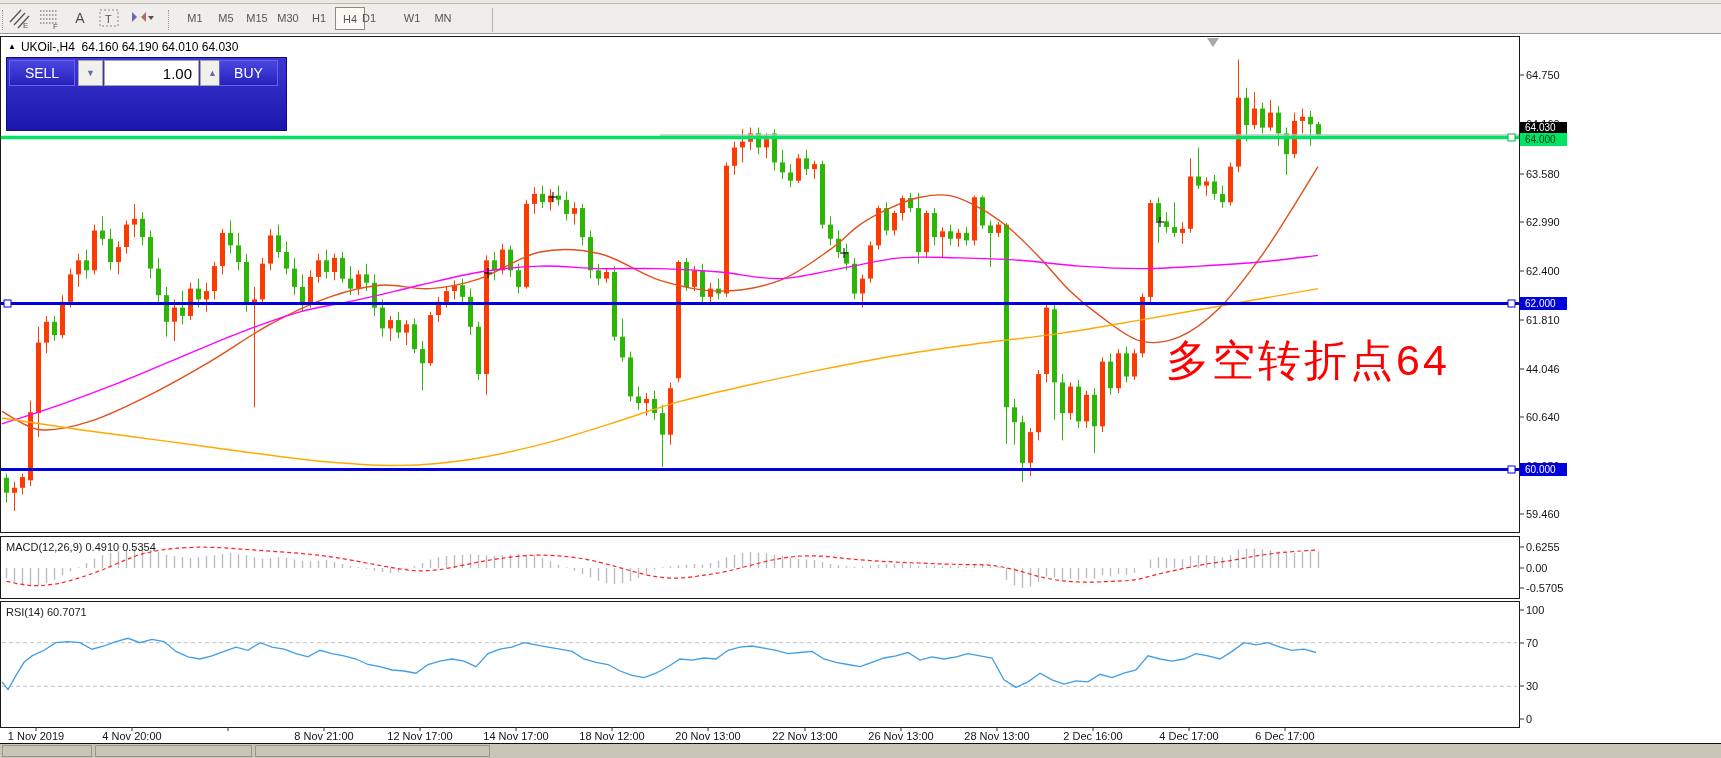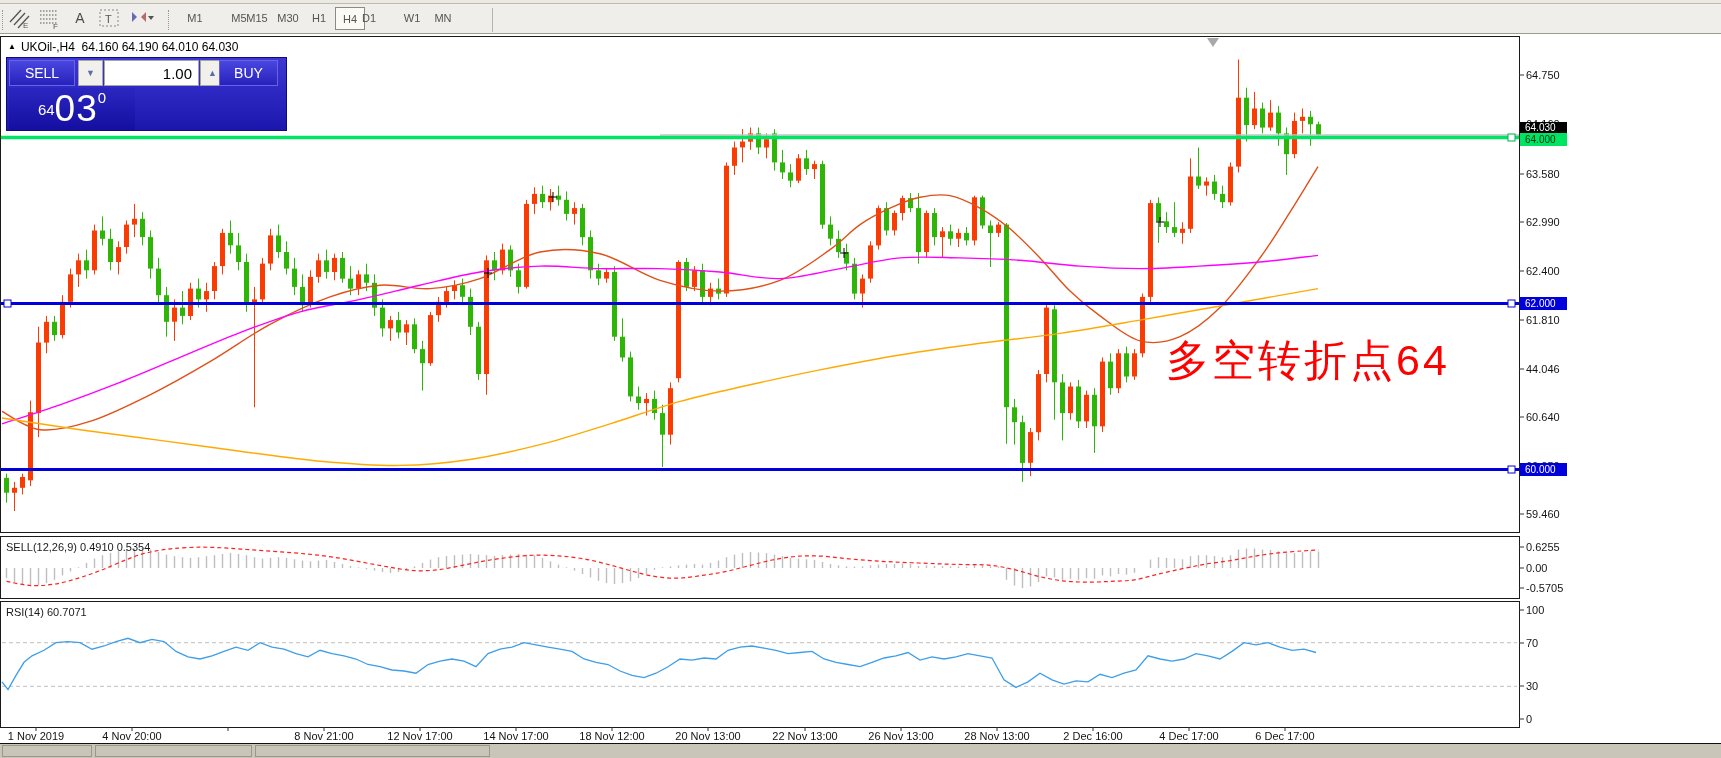--- a/index.html
+++ b/index.html
@@ -97,21 +97,21 @@
   <div class="tool-btn" style="left:124px;width:36px">
     <svg width="34" height="24">
         <path d="M8 6 l5 5 l-5 5 z" fill="#6a68b8"></path>
         <path d="M17 11 l5 -5 l0 10 z" fill="#b86a68"></path>
       <path d="M26 10 l3 4 l3 -4 z" fill="#55554f" transform="translate(-2,0)"></path>
       </svg>
   </div>
   <div class="grip" style="left:168px"></div>
   <div id="tf-buttons">
       <div class="tf-btn" style="left: 180px;">M1</div>
-      <div class="tf-btn" style="left: 224px;">M5</div>
+      <div class="tf-btn" style="left: 211px;">M5</div>
       <div class="tf-btn" style="left: 242px;">M15</div>
       <div class="tf-btn" style="left: 273px;">M30</div>
       <div class="tf-btn" style="left: 304px;">H1</div>
       <div class="tf-btn active" style="left: 335px;">H4</div>
       <div class="tf-btn" style="left: 354px;">D1</div>
       <div class="tf-btn" style="left: 397px;">W1</div>
       <div class="tf-btn" style="left: 428px;">MN</div>
     </div>
   <div class="vsep" style="left:492px"></div>
 </div>
@@ -683,35 +683,32 @@
     <line x1="1093" y1="727" x2="1093" y2="731" stroke="#333" stroke-width="1"></line>
     <line x1="1189" y1="727" x2="1189" y2="731" stroke="#333" stroke-width="1"></line>
     <line x1="1285" y1="727" x2="1285" y2="731" stroke="#333" stroke-width="1"></line>
   </svg>
 
 <div id="chart-header">
   <span class="tri">▲</span><span>UKOil-,H4</span>&nbsp;&nbsp;<span>64.160 64.190 64.010 64.030</span>
 </div>
 
 <div class="ind-label" style="left:6px;top:541px">
-  <span>SELL(12,26,9)</span> <span>0.4910 0.5354</span>
+  <span>MACD(12,26,9)</span> <span>0.4910 0.5354</span>
 </div>
 <div class="ind-label" style="left:6px;top:606px">
   <span>RSI(14)</span> <span>60.7071</span>
 </div>
 
 <div id="trade-panel">
   <div class="tp-btn" style="left:2px;width:66px">SELL</div>
   <div class="tp-spin" style="left:71px">▼</div>
   <input id="tp-volume" value="1.00" style="">
   <div class="tp-spin" style="left:193px">▲</div>
   <div class="tp-btn" style="left:212px;width:59px">BUY</div>
-  <div class="tp-box" style="left:2px;width:126px">
-    <span class="sm">64</span><span class="big">03</span><span class="sup">0</span>
-  </div>
 </div>
 
 <div id="annotation">多空转折点64</div>
 
 <div id="status-bar">
     <div class="status-seg" style="left: 2px; width: 90px;"></div>
     <div class="status-seg" style="left: 95px; width: 157px;"></div>
     <div class="status-seg" style="left: 255px; width: 235px;"></div>
   </div>
 

